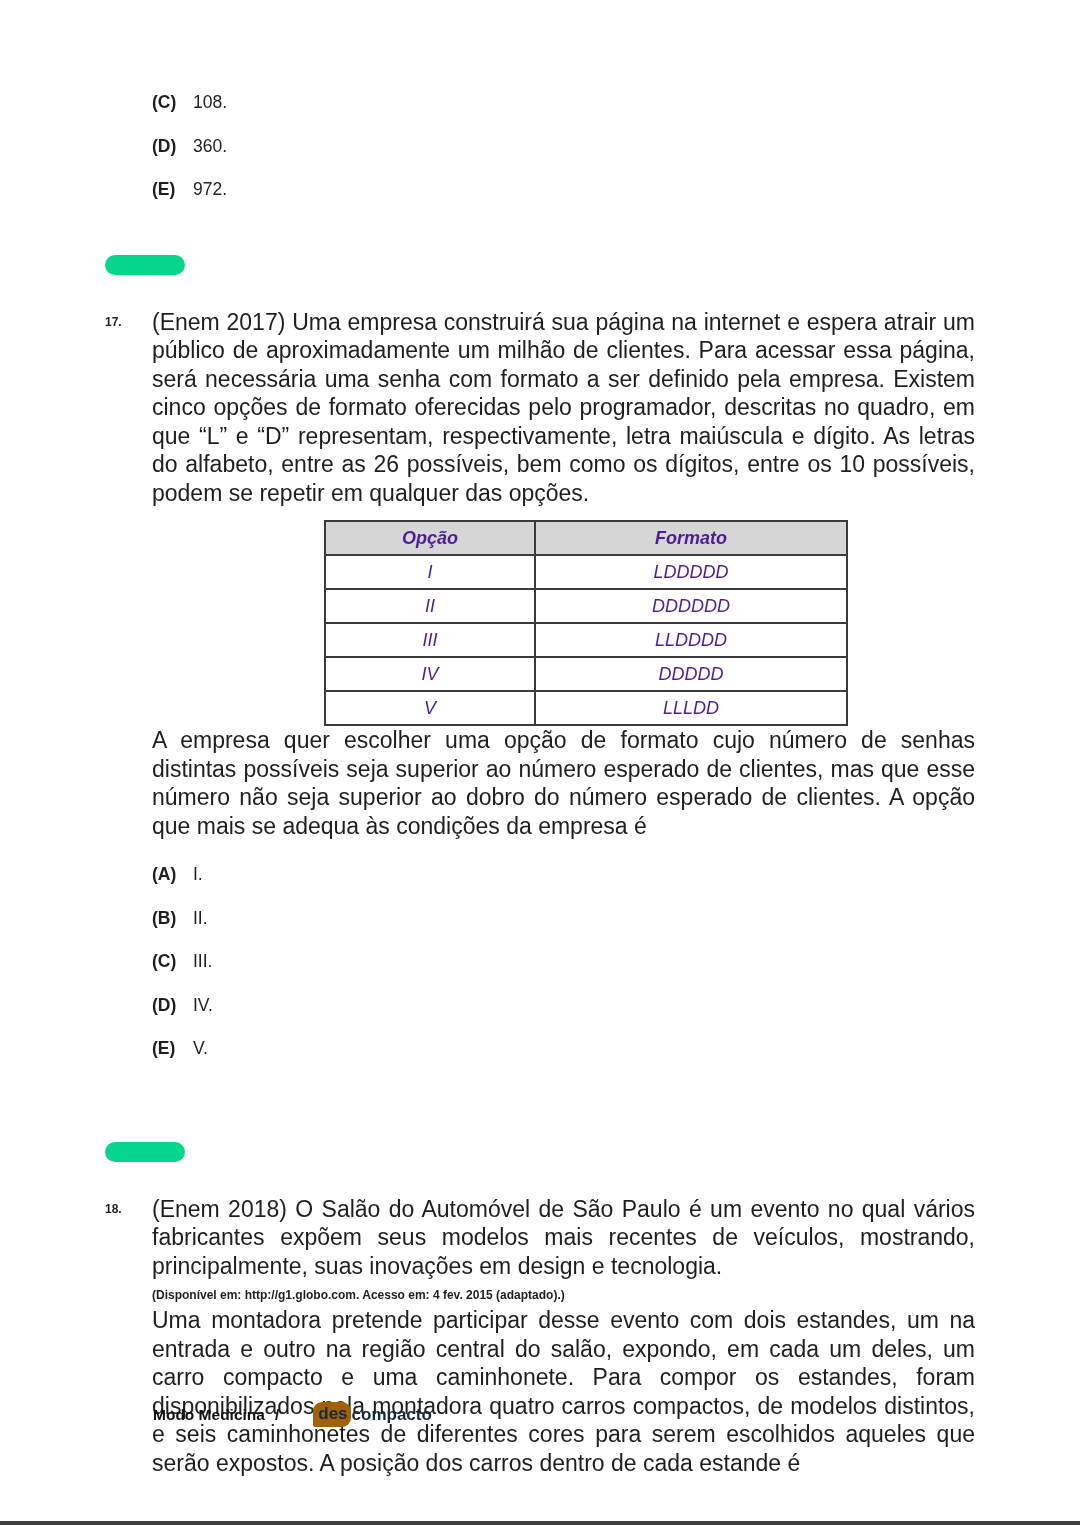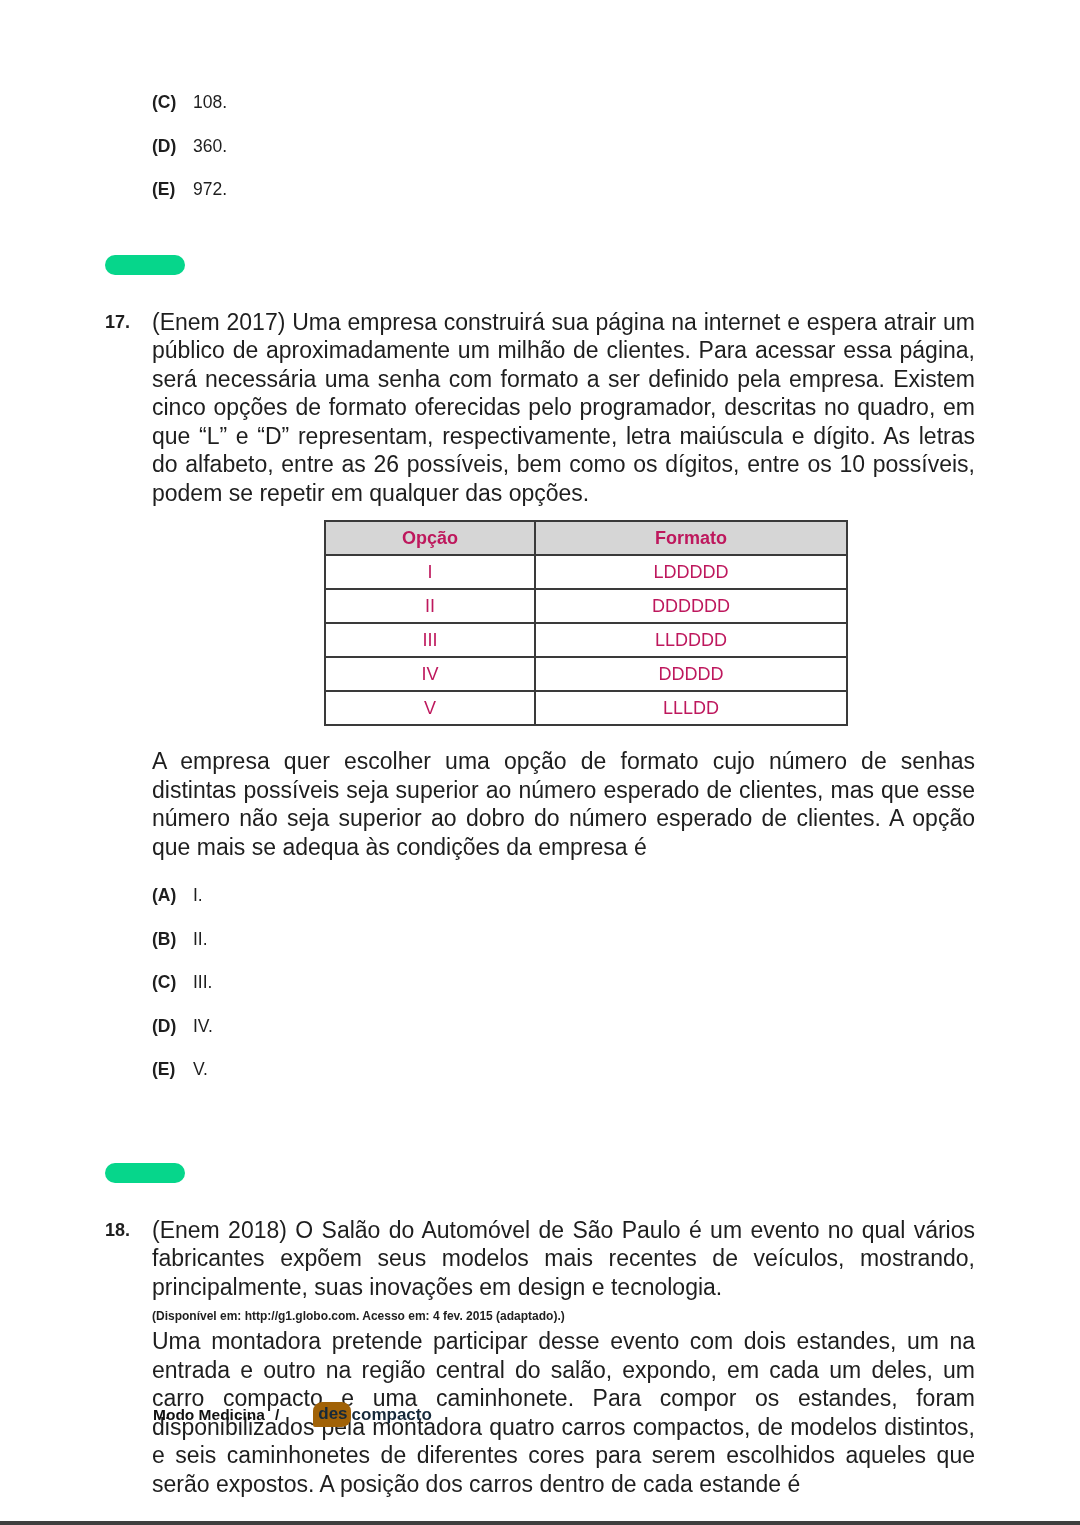--- a/index.html
+++ b/index.html
@@ -21,39 +21,40 @@
   
   .pill {
     width: 80px; height: 20px; border-radius: 10px;
     background: #06d68b;
   }
   .pill-1 { margin-top: 56px; }
   .pill-2 { margin-top: 58px; }
 
   
   .question { display: flex; margin-top: 33px; }
-  .qnum { font-weight: bold; font-size: 18px; width: 47px; flex: 0 0 47px; line-height: 28px; }
+  .qnum { font-weight: bold; font-size: 12px; width: 47px; flex: 0 0 47px; line-height: 28px; }
   .qbody { width: 823px; flex: 1; }
   p.para { font-size: 23px; line-height: 28.5px; text-align: justify; }
 
   
   table.fmt-table { border-collapse: collapse; margin: 13px 0 0 172px; }
   .fmt-table th, .fmt-table td {
     border: 2px solid #3a3a3a;
     text-align: center;
     font-size: 18px;
     height: 34px;
     vertical-align: middle;
-    color: #be185d;
+    color: #4c1d95;
+    font-style: italic;
   }
   .fmt-table th { background: #d6d6d6; font-weight: bold; }
   .fmt-table .col-opcao { width: 210px; }
   .fmt-table .col-formato { width: 312px; }
 
-  .after-table { margin-top: 21px; }
+  .after-table { }
   .q-options { margin-top: 26px; }
 
   
   .source-line { font-size: 12px; font-weight: bold; margin-top: 4px; line-height: 22px; }
   .q18-body { }
 
   
   .footer {
     position: absolute; left: 105px; top: 1402px;
     display: flex; align-items: center;

